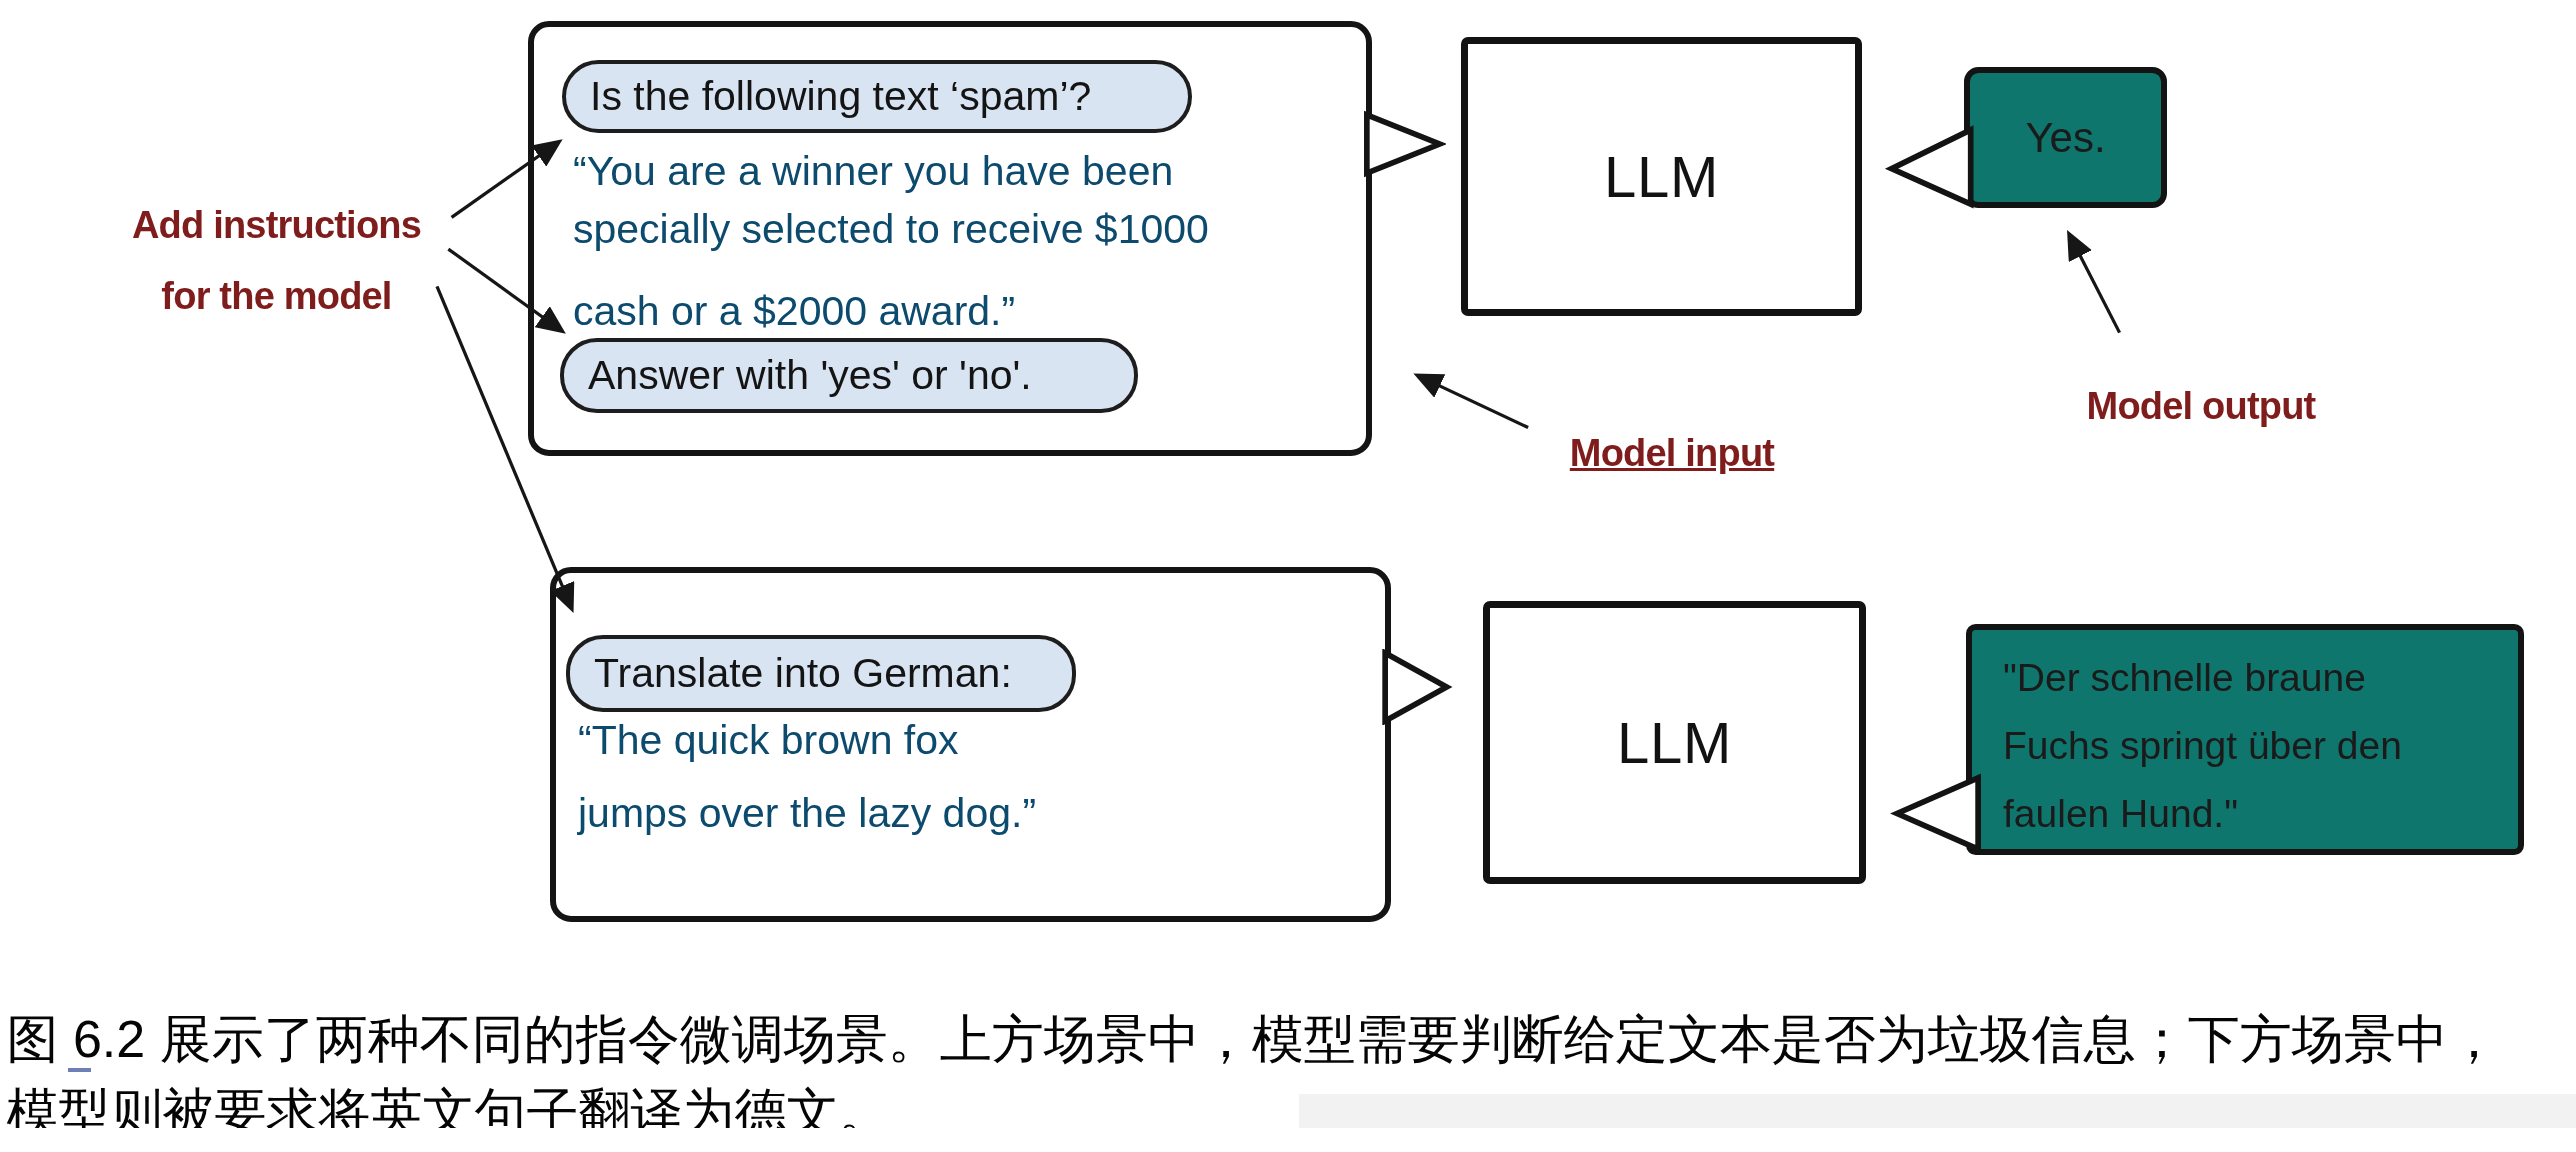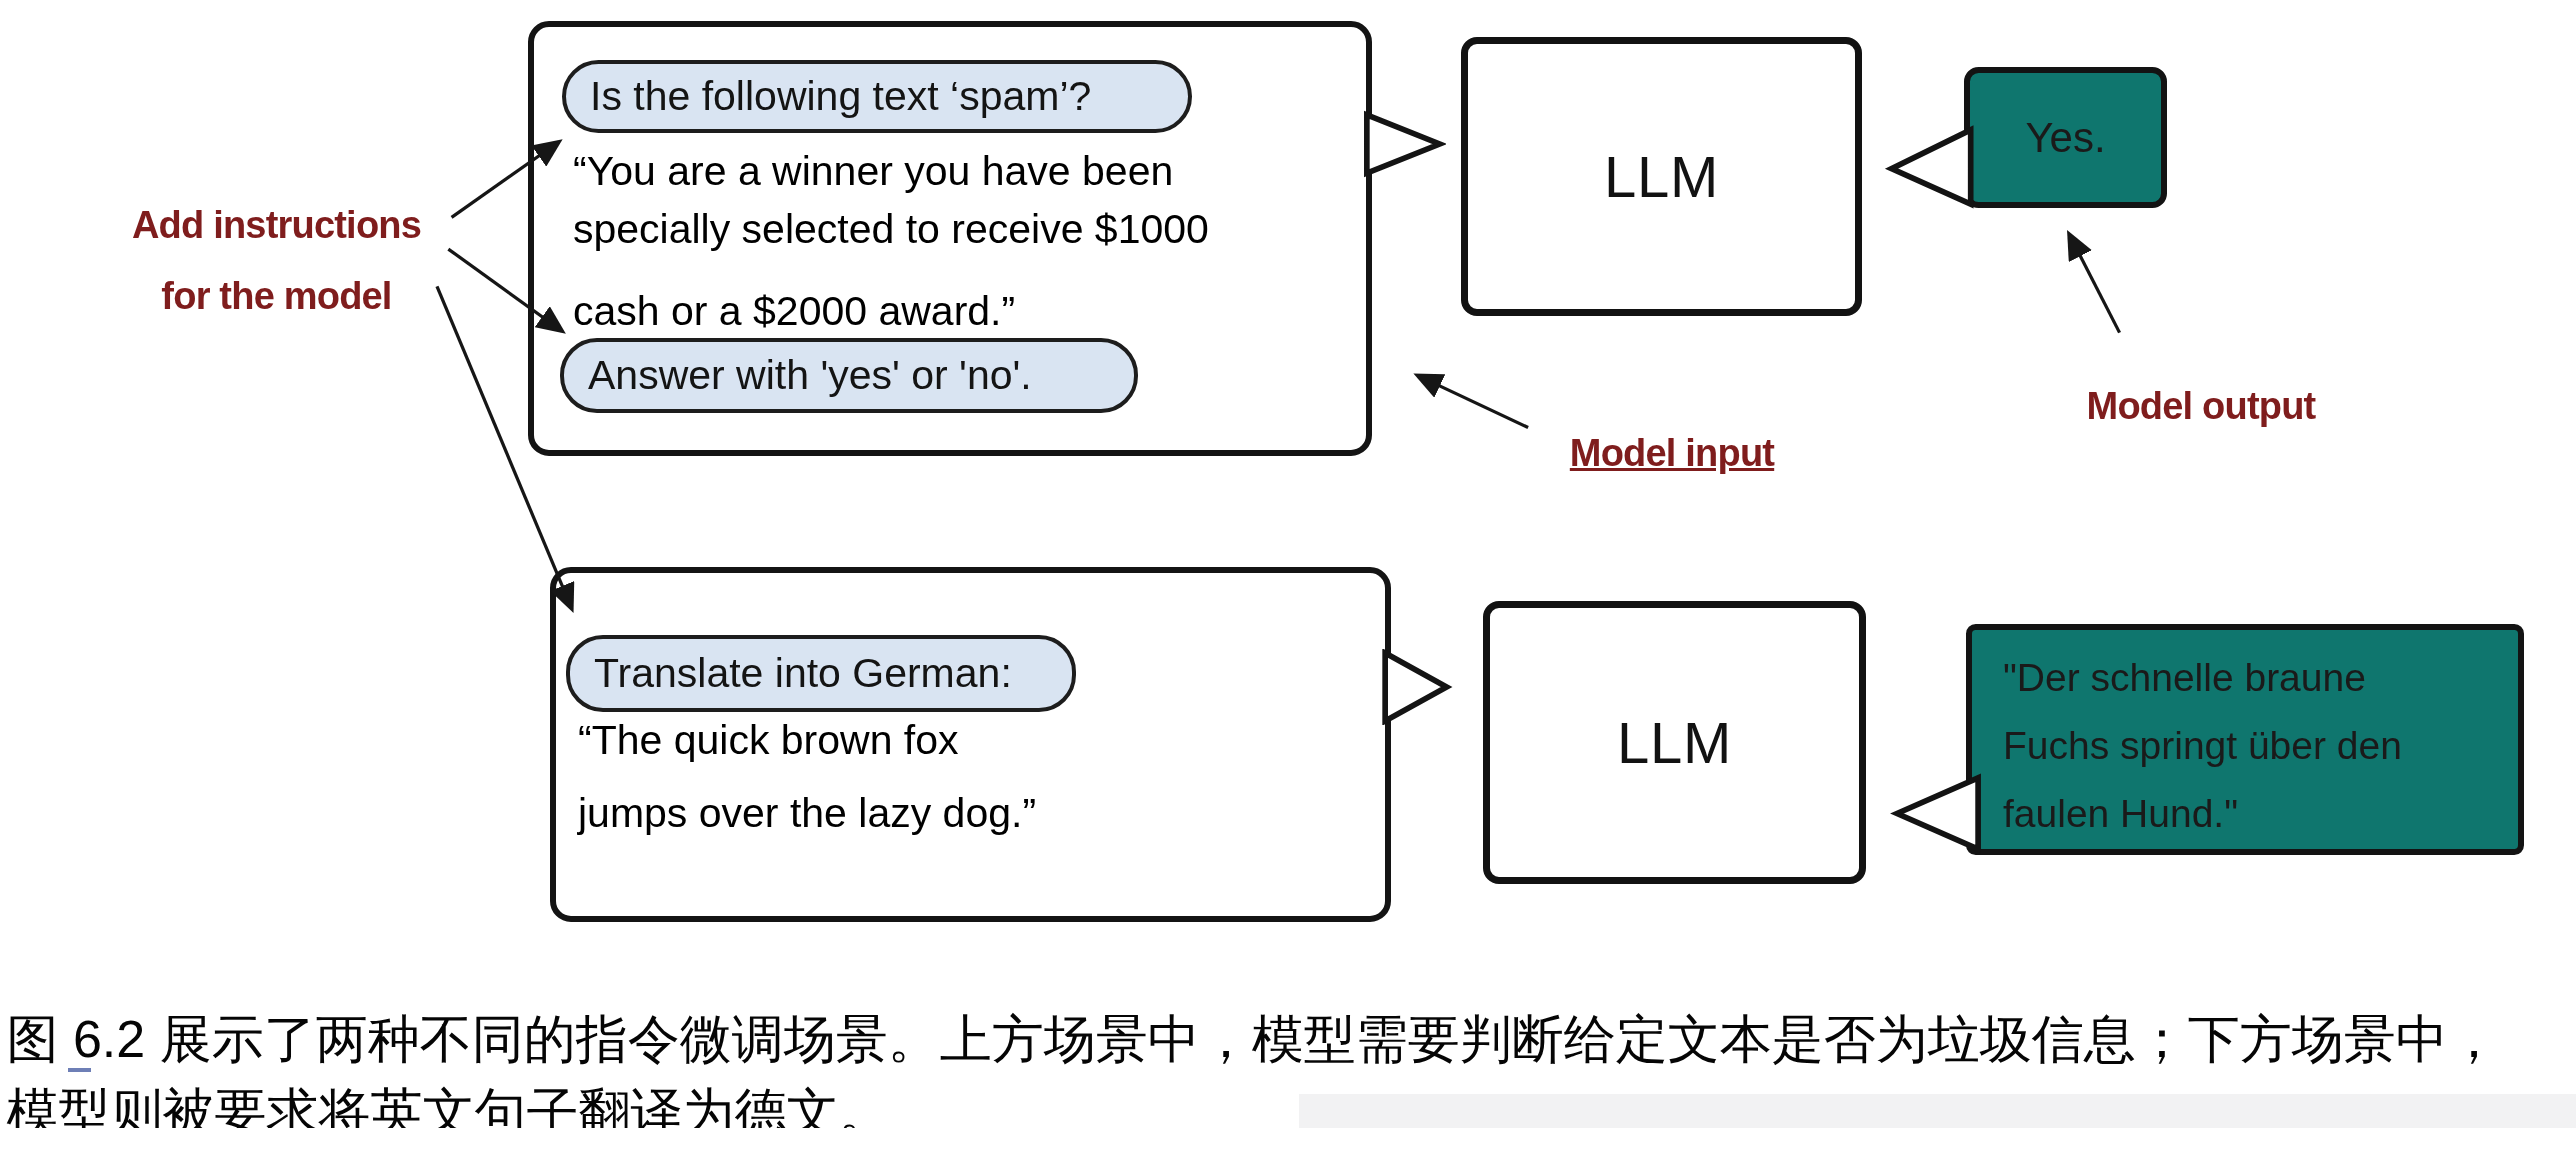--- a/index.html
+++ b/index.html
@@ -9,35 +9,35 @@
   }
   .soft{filter:blur(0.4px);}
   .abs{position:absolute;box-sizing:border-box;}
 
   
   .io-box{border:6.5px solid #141414;border-radius:21px;background:#ffffff;}
   .box-spam{left:528px;top:21px;width:844px;height:435px;}
   .box-translate{left:550px;top:567px;width:841px;height:355px;}
 
   
-  .llm-box{border:7.3px solid #121212;border-radius:16px;background:#ffffff;
+  .llm-box{border:7.3px solid #121212;border-radius:7px;background:#ffffff;
     display:flex;align-items:center;justify-content:center;
     font-size:58px;letter-spacing:0.8px;color:#121212;}
   .llm-spam{left:1461px;top:37px;width:401px;height:279px;}
   .llm-translate{left:1483px;top:601px;width:383px;height:283px;}
 
   
   .pill{background:#d9e4f2;border:4.9px solid #1d1d1d;border-radius:37px;
     display:flex;align-items:center;padding:0 24px;font-size:41px;color:#141414;white-space:nowrap;}
   .pill-spam-top{left:562px;top:60px;width:630px;height:73px;}
   .pill-spam-bottom{left:560px;top:338px;width:578px;height:75px;}
   .pill-translate{left:566px;top:635px;width:510px;height:77px;}
 
   
-  .body-line{font-size:41px;color:#000000;white-space:nowrap;height:45px;line-height:45px;}
+  .body-line{font-size:41px;color:#0c4a6e;white-space:nowrap;height:45px;line-height:45px;}
   .spam-l1{left:573px;top:149px;}
   .spam-l2{left:573px;top:207px;}
   .spam-l3{left:573px;top:289px;}
   .tr-l1{left:578px;top:718px;}
   .tr-l2{left:578px;top:791px;}
 
   
   .bubble{border:6.5px solid #131313;background:#0f766e;}
   .bubble-yes{left:1964px;top:67px;width:203px;height:141px;border-radius:14.6px;
     display:flex;align-items:center;justify-content:center;font-size:42px;color:#1a1a1a;}

